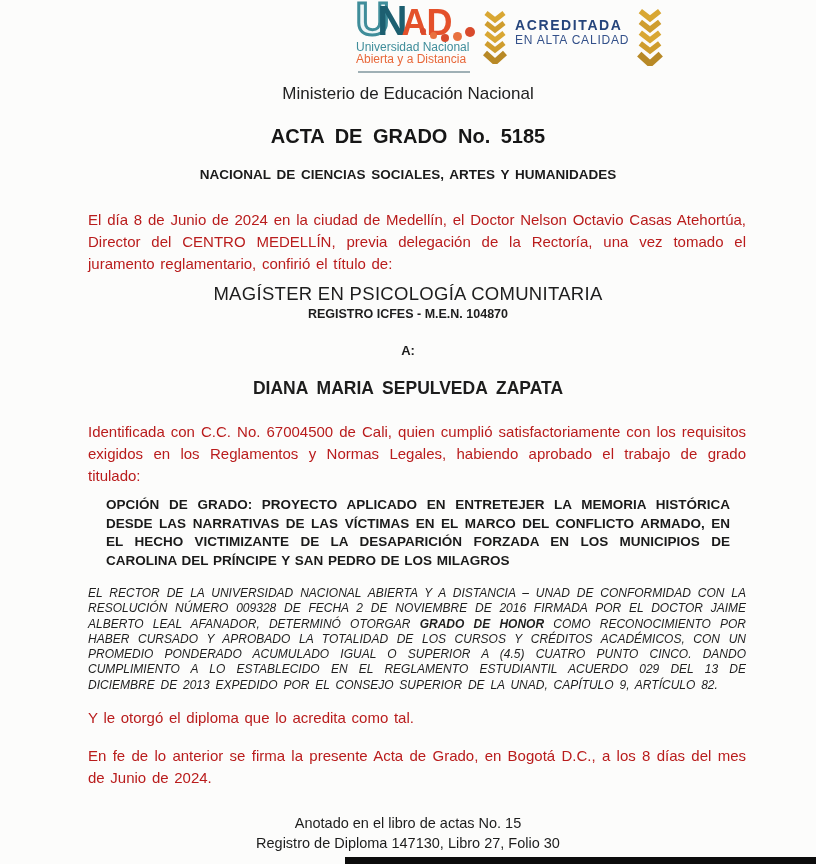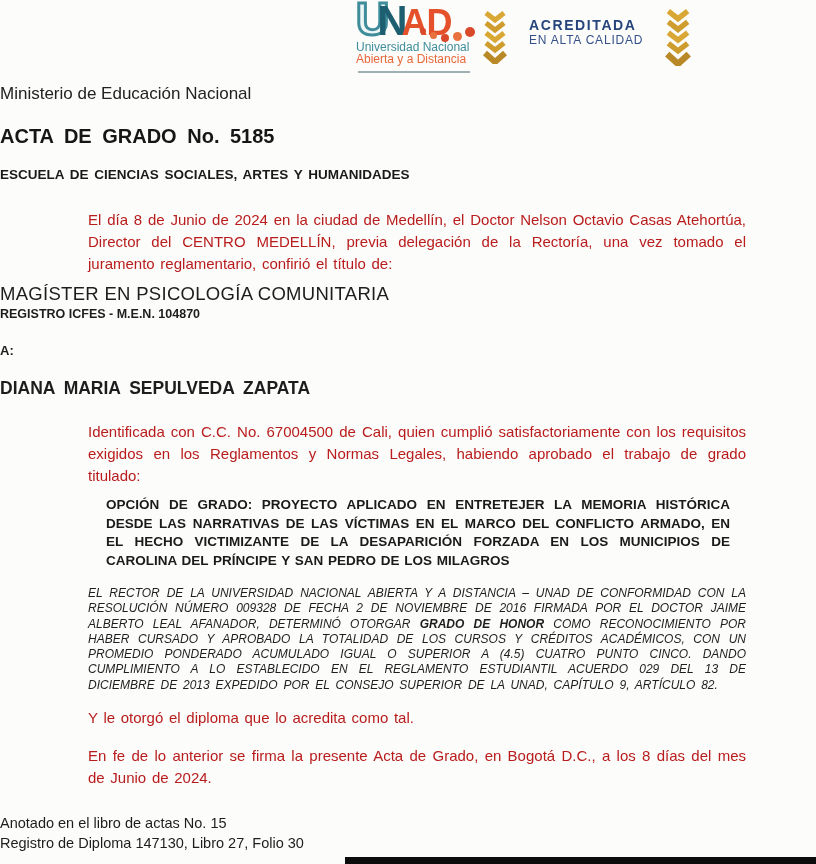--- a/index.html
+++ b/index.html
@@ -20,28 +20,28 @@
     color:#eef6f7; -webkit-text-stroke:3px #3f8d9a;
   }
   .logo-n { font-size:42px; font-weight:700; color:#1d5f70; margin-left:-10px; }
   .logo-ad { font-size:36px; font-weight:800; color:#e4512b; margin-left:-6px; letter-spacing:-1px; }
   .logo-dot { position:absolute; border-radius:50%; }
   .logo-sub { line-height:12px; margin-top:1px; }
   .logo-sub-1 { font-size:12px; color:#3f8d9a; }
   .logo-sub-2 { font-size:12px; color:#e8683a; }
   .logo-rule { width:112px; height:2px; background:#9fb0b5; margin:6px 0 0 2px; }
 
-  .badge { position:absolute; left:483px; top:2px; display:flex; align-items:center; gap:22px; }
+  .badge { position:absolute; left:483px; top:2px; display:flex; align-items:center; gap:8px; }
   .badge-text { text-align:left; padding-bottom:10px; }
   .badge-line1 { font-size:14px; font-weight:800; letter-spacing:1.6px; color:#26457c; }
   .badge-line2 { font-size:12px; letter-spacing:0.8px; color:#34518a; }
   .laurel { display:block; }
 
   
-  .center { }
+  .center { text-align:center; }
   .ministry { margin-top:84px; font-size:17px; color:#222; }
   .acta-title { margin-top:21px; font-size:20px; font-weight:700; word-spacing:5px; color:#161616; }
   .school { margin-top:19px; font-size:13.5px; font-weight:700; word-spacing:2px; color:#1a1a1a; }
 
   .para {
     margin:0 70px 0 88px; text-align:justify;
     font-size:15px; line-height:22px; word-spacing:1.5px; color:#b91c1c;
   }
   .p-intro { margin-top:27px; }
 
@@ -111,21 +111,21 @@
         <path d="M3 33 L12 40 L21 33" fill="none" stroke="#cf9d2e" stroke-width="5"></path>
         <path d="M2 43 L12 52 L22 43" fill="none" stroke="#b88926" stroke-width="6"></path>
       </svg>
     </div>
   </div>
 
   <div class="ministry center">Ministerio de Educación Nacional</div>
 
   <div class="acta-title center">ACTA DE GRADO No. 5185</div>
 
-  <div class="school center">ESCUELA DE CIENCIAS SOCIALES, ARTES Y HUMANIDADES</div>
+  <div class="school center">NACIONAL DE CIENCIAS SOCIALES, ARTES Y HUMANIDADES</div>
 
   <p class="para p-intro">El día 8 de Junio de 2024 en la ciudad de Medellín, el Doctor Nelson Octavio Casas Atehortúa, Director del CENTRO MEDELLÍN, previa delegación de la Rectoría, una vez tomado el juramento reglamentario, confirió el título de:</p>
 
   <div class="degree-title center">MAGÍSTER EN PSICOLOGÍA COMUNITARIA</div>
   <div class="icfes center">REGISTRO ICFES - M.E.N. 104870</div>
 
   <div class="a-label center">A:</div>
 
   <div class="grad-name center">DIANA MARIA SEPULVEDA ZAPATA</div>
 

